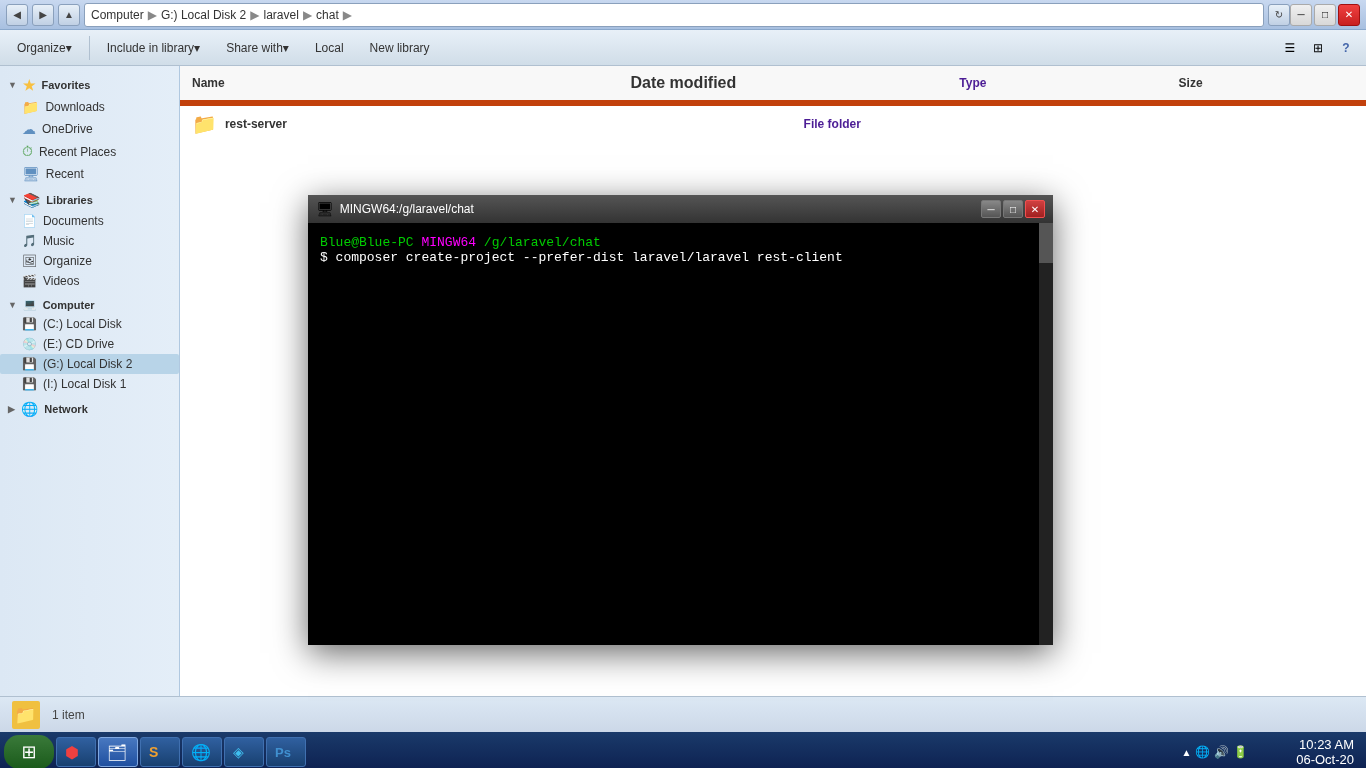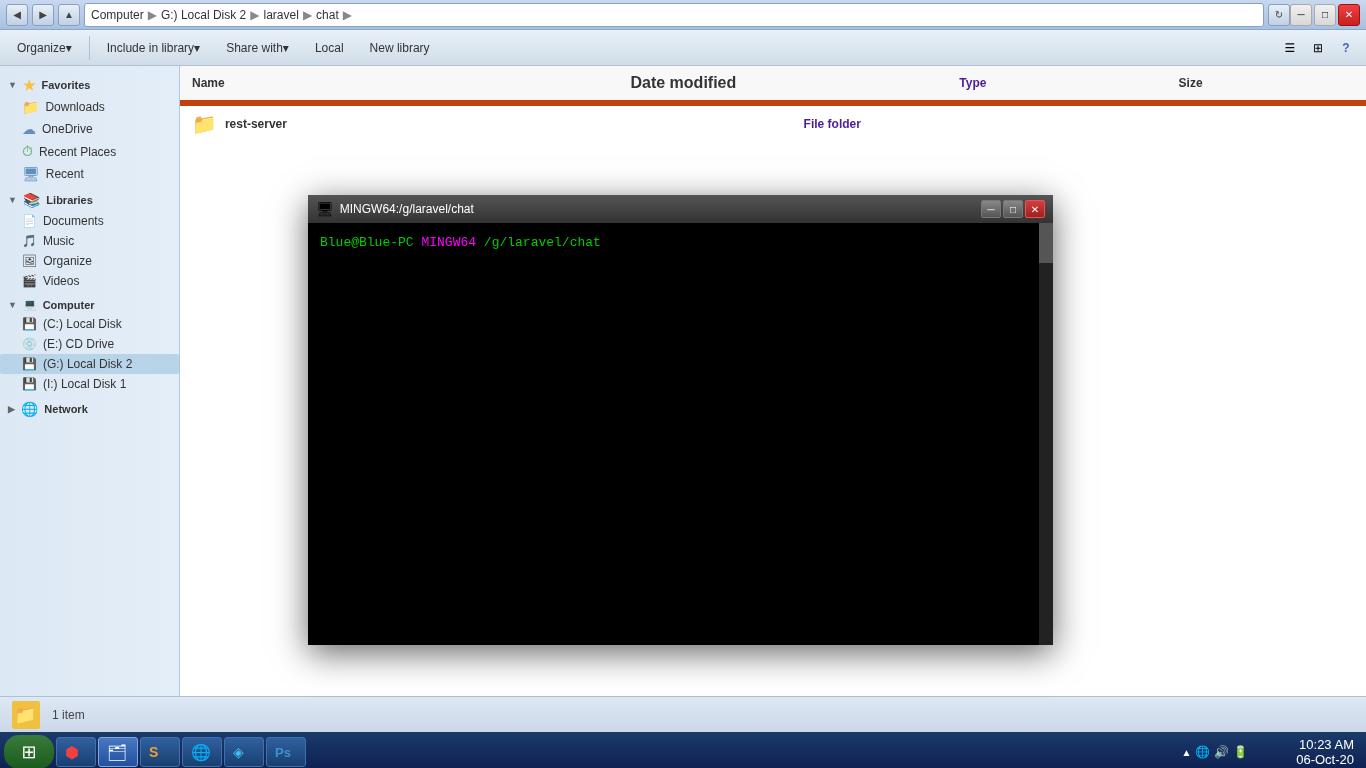--- a/index.html
+++ b/index.html
@@ -464,17 +464,20 @@
     </div>
   </div>
   <div class="terminal-body">
     <div>
       <span class="t-prompt-user">Blue@Blue-PC</span>
       <span> </span>
       <span class="t-prompt-host">MINGW64</span>
       <span> </span>
       <span class="t-prompt-path">/g/laravel/chat</span>
     </div>
+    <div>
+      <span class="t-command">$ composer create-project --prefer-dist laravel/laravel rest-client</span>
+    </div>
     <div class="terminal-scrollbar">
       <div class="terminal-scrollbar-thumb"></div>
     </div>
   </div>
 </div>
 
 </body></html>

